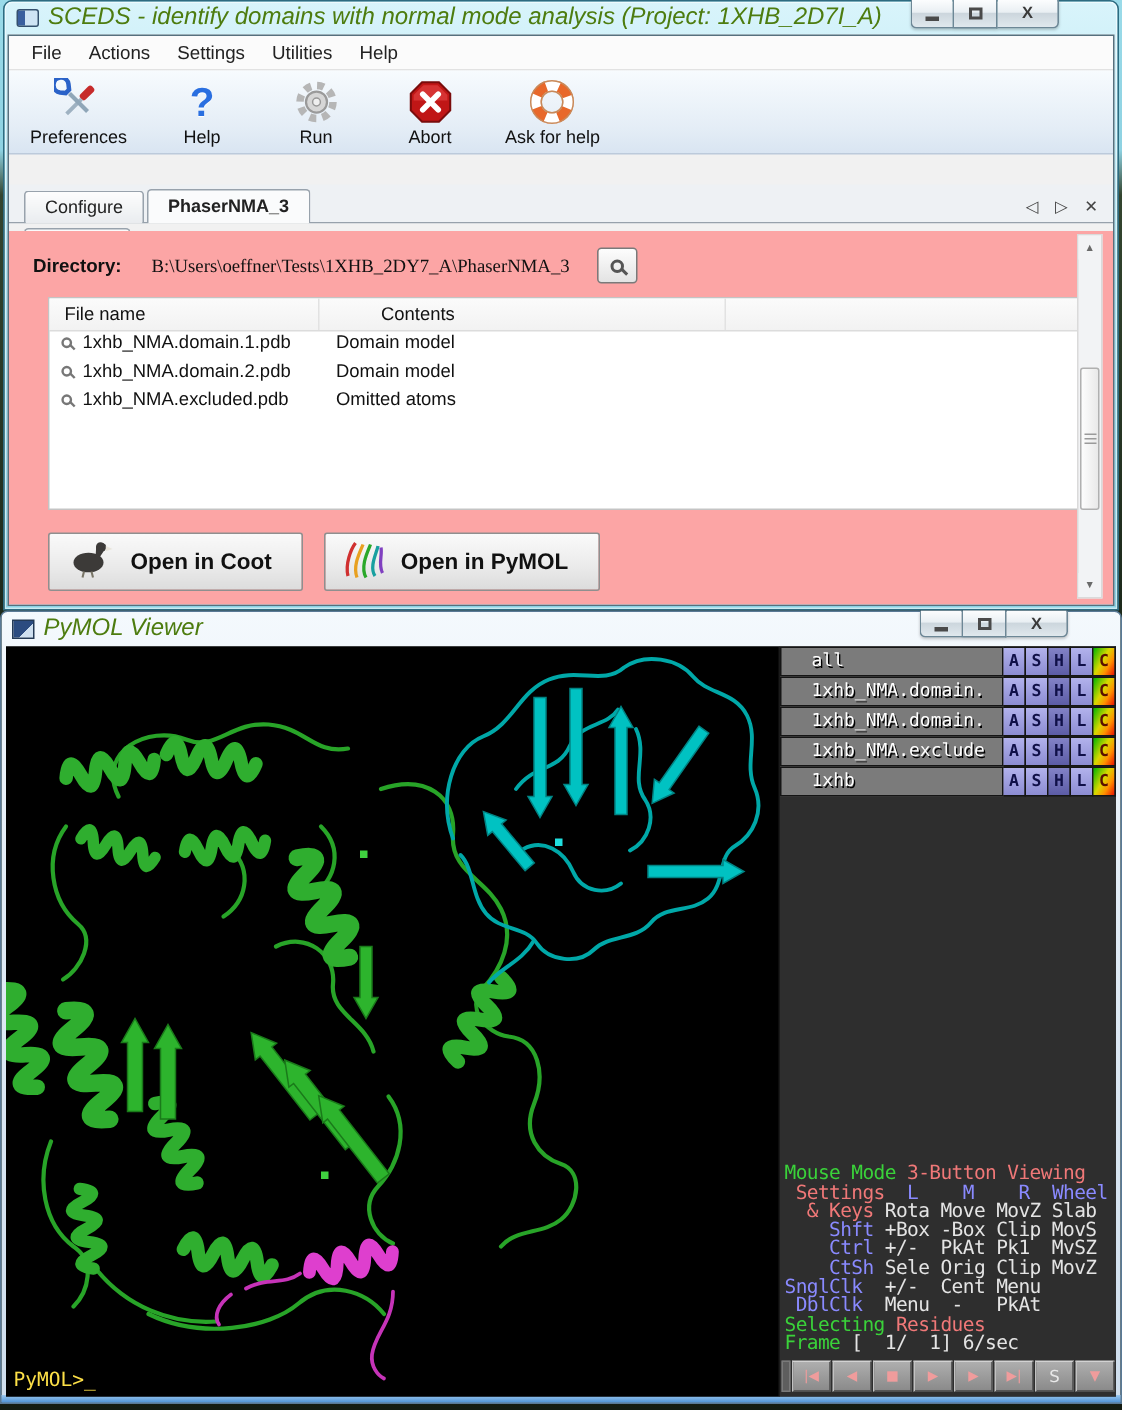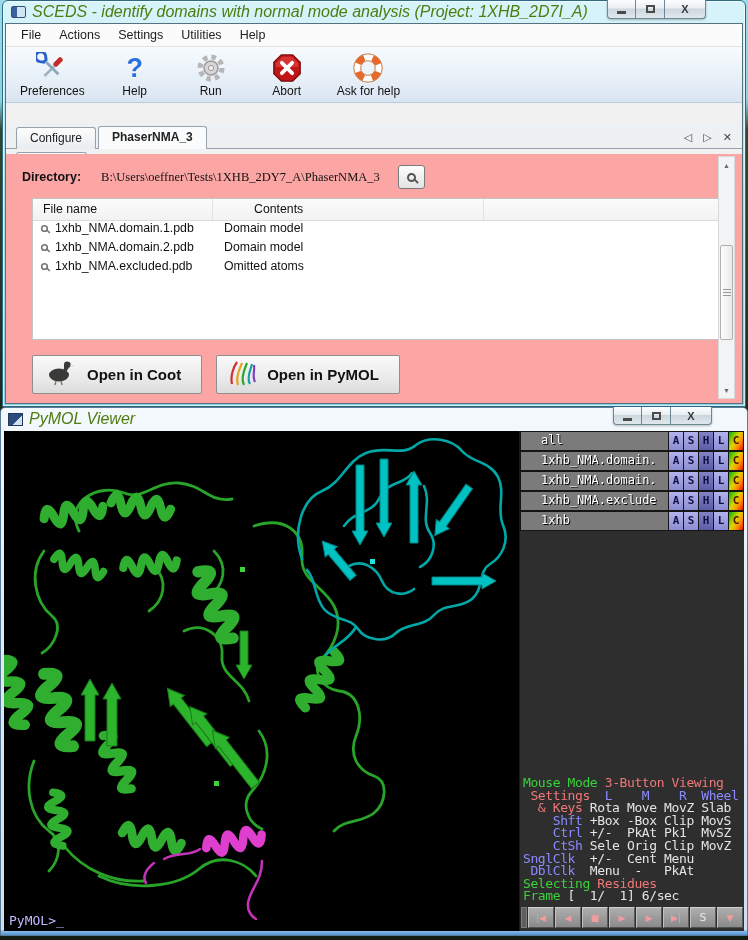--- a/index.html
+++ b/index.html
@@ -74,21 +74,21 @@
   .win2 { position:absolute; left:0; top:407px; width:748px; height:529px; }
   .frame2 { position:absolute; inset:0; border-radius:5px 5px 0 0;
     background:linear-gradient(#f4f9fd,#e0ebf5 40%,#cfdeed); border:1px solid #5a7a96; }
   .frame2::after { content:""; position:absolute; left:0; right:0; bottom:0; height:5px;
     background:linear-gradient(#9cc8ee,#4f93d6); }
   .titlebar2 { position:absolute; top:0; left:0; right:0; height:24px; display:flex; align-items:center; padding-left:8px; }
   .pym-ico { width:15px; height:13px; border:1px solid #243a56; background:linear-gradient(135deg,#2c4c80 60%,#cfe0f0 60%); }
   .body2 { position:absolute; left:4px; right:4px; top:24px; bottom:5px; background:#000; display:flex; }
   .viewport { position:relative; flex:1; overflow:hidden; background:#000; }
   .viewport svg { position:absolute; left:0; top:0; }
-  .prompt { position:absolute; left:5px; bottom:3px; font-family:"DejaVu Sans Mono",monospace; font-size:13px; color:#c4b5fd; }
+  .prompt { position:absolute; left:5px; bottom:3px; font-family:"DejaVu Sans Mono",monospace; font-size:13px; color:#fde047; }
   .sidebar { width:225px; background:#2e2e2e; display:flex; flex-direction:column; border-left:1px solid #1a1a1a; }
   .obj-row { display:flex; height:20px; }
   .obj-name { flex:1; background:#7b7b7b; border:1px solid #151515; color:#fff;
     font-family:"DejaVu Sans Mono",monospace; font-size:12px; line-height:17px; padding-left:20px;
     text-shadow:1px 1px 0 #000; white-space:nowrap; overflow:hidden; }
   .obj-btn { width:15px; border:1px solid #151515; border-left:none; font-family:"DejaVu Sans Mono",monospace;
     font-size:11px; font-weight:bold; color:#101048; text-align:center; line-height:17px; }
   .b-A,.b-S,.b-L { background:linear-gradient(#b2b2ec,#8c8cd2); }
   .b-H { background:linear-gradient(#8282c6,#5c5ca6); }
   .b-C { background:linear-gradient(120deg,#00b400,#d8d800 45%,#ff9000 70%,#e81000); color:#5a1000; }

